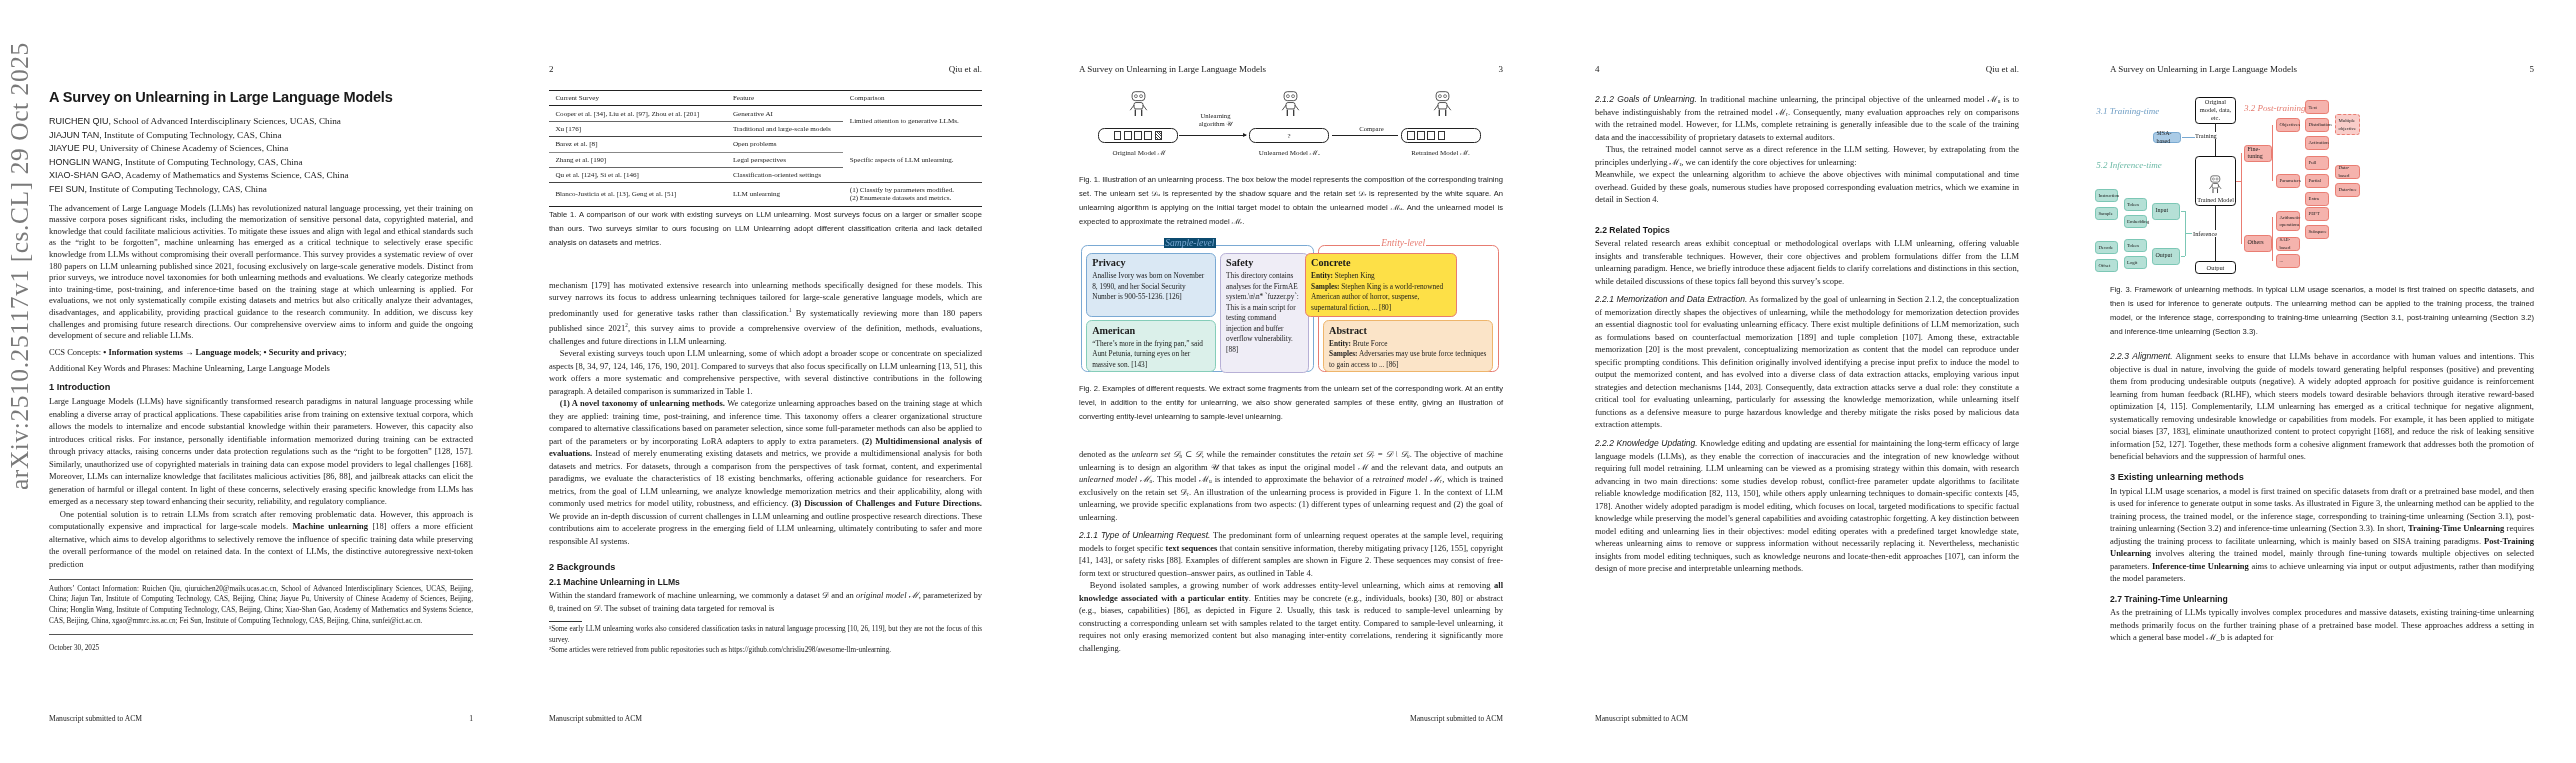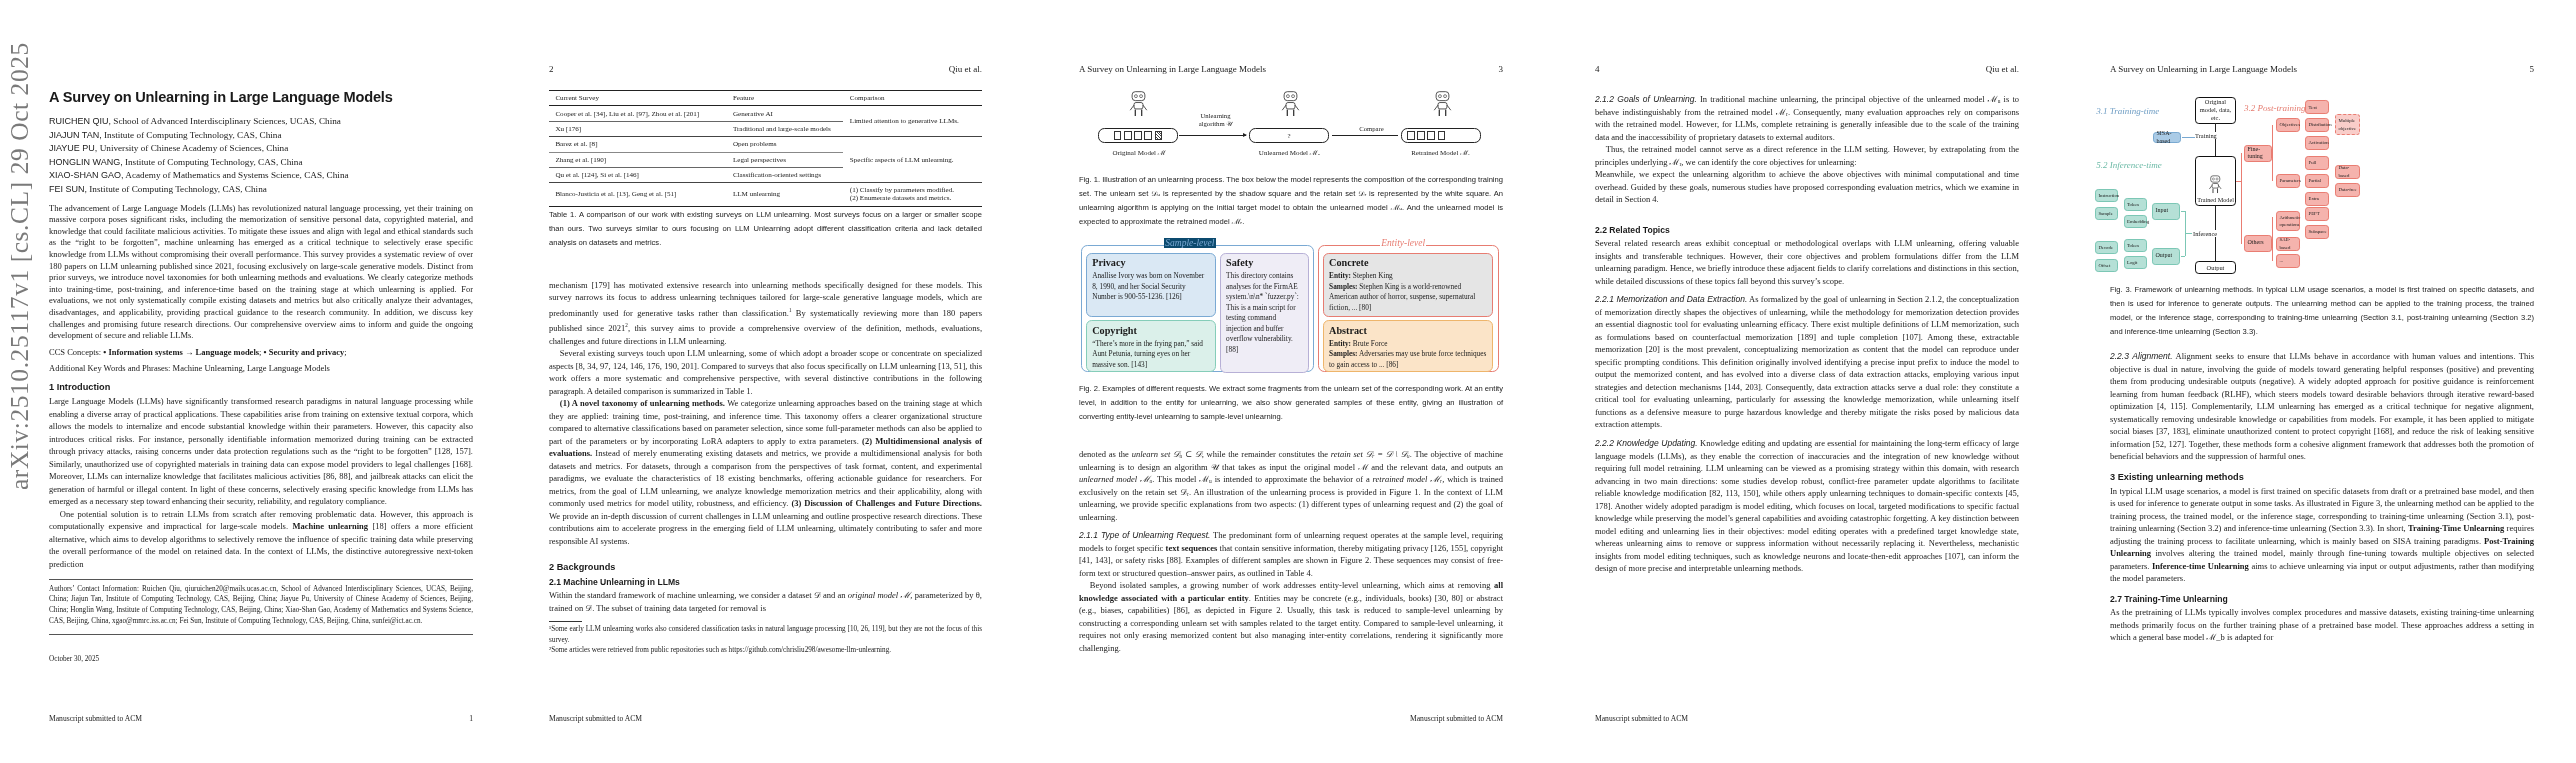--- a/index.html
+++ b/index.html
@@ -58,21 +58,21 @@
     </p>
     <p class="p" style="margin-top:3.8px">Additional Key Words and Phrases: Machine Unlearning, Large Language Models</p>
     <div class="sec" style="margin-top:7.6px">1   Introduction</div>
     <p class="p">Large Language Models (LLMs) have significantly transformed research paradigms in natural language processing while enabling a diverse array of practical applications. These capabilities arise from training on extensive textual corpora, which allows the models to internalize and encode substantial knowledge within their parameters. However, this capacity also introduces critical risks. For instance, personally identifiable information memorized during training can be extracted through privacy attacks, raising concerns under data protection regulations such as the “right to be forgotten” [128, 157]. Similarly, unauthorized use of copyrighted materials in training data can expose model providers to legal challenges [168]. Moreover, LLMs can internalize knowledge that facilitates malicious activities [86, 88], and jailbreak attacks can elicit the generation of harmful or illegal content. In light of these concerns, selectively erasing specific knowledge from LLMs has emerged as a necessary step toward enhancing their security, reliability, and regulatory compliance.</p>
     <p class="p ind">
       <span>One potential solution is to retrain LLMs from scratch after removing problematic data. However, this approach is computationally expensive and impractical for large-scale models. </span><b>Machine unlearning</b><span> [18] offers a more efficient alternative, which aims to develop algorithms to selectively remove the influence of specific training data while preserving the overall performance of the model on retained data. In the context of LLMs, the distinctive autoregressive next-token prediction</span>
     </p>
     <div class="rule" style="margin-top:9px"></div>
     <p class="small" style="margin-top:3.8px">Authors’ Contact Information: Ruichen Qiu, qiuruichen20@mails.ucas.ac.cn, School of Advanced Interdisciplinary Sciences, UCAS, Beijing, China; Jiajun Tan, Institute of Computing Technology, CAS, Beijing, China; Jiayue Pu, University of Chinese Academy of Sciences, Beijing, China; Honglin Wang, Institute of Computing Technology, CAS, Beijing, China; Xiao-Shan Gao, Academy of Mathematics and Systems Science, CAS, Beijing, China, xgao@mmrc.iss.ac.cn; Fei Sun, Institute of Computing Technology, CAS, Beijing, China, sunfei@ict.ac.cn.</p>
     <div class="rule" style="margin-top:7.6px"></div>
-    <p class="small" style="margin-top:19px">October 30, 2025</p>
+    <p class="small" style="margin-top:8px">October 30, 2025</p>
   </div>
   <div class="footer">
     <span>Manuscript submitted to ACM</span>
     <span>1</span>
   </div>
 </div>
 
 <div class="page" style="left:522px">
   <div class="running" style="left:27px;width:433px">
     <span>2</span>
@@ -123,21 +123,21 @@
     <p class="p" style="margin-top:29px">
       <span>mechanism [179] has motivated extensive research into unlearning methods specifically designed for these models. This survey narrows its focus to address unlearning techniques tailored for large-scale generative language models, which are predominantly used for generative tasks rather than classification.</span><sup style="font-size:5.1px">1</sup><span> By systematically reviewing more than 180 papers published since 2021</span><sup style="font-size:5.1px">2</sup><span>, this survey aims to provide a comprehensive overview of the definition, methods, evaluations, challenges and future directions in LLM unlearning.</span>
     </p>
     <p class="p ind">Several existing surveys touch upon LLM unlearning, some of which adopt a broader scope or concentrate on specialized aspects [8, 34, 97, 124, 146, 176, 190, 201]. Compared to surveys that also focus specifically on LLM unlearning [13, 51], this work offers a more systematic and comprehensive perspective, with several distinctive contributions in the following paragraph. A detailed comparison is summarized in Table 1.</p>
     <p class="p ind">
       <b>(1) A novel taxonomy of unlearning methods.</b><span> We categorize unlearning approaches based on the training stage at which they are applied: training time, post-training, and inference time. This taxonomy offers a clearer organizational structure compared to alternative classifications based on parameter selection, since some full-parameter methods can also be applied to part of the parameters or by incorporating LoRA adapters to apply to extra parameters. </span><b>(2) Multidimensional analysis of evaluations.</b><span> Instead of merely enumerating existing datasets and metrics, we provide a multidimensional analysis for both datasets and metrics. For datasets, through a comparison from the perspectives of task format, content, and experimental paradigms, we evaluate the characteristics of 18 existing benchmarks, offering actionable guidance for researchers. For metrics, from the goal of LLM unlearning, we analyze knowledge memorization metrics and their applicability, along with commonly used metrics for model utility, robustness, and efficiency. </span><b>(3) Discussion of Challenges and Future Directions.</b><span> We provide an in-depth discussion of current challenges in LLM unlearning and outline prospective research directions. These contributions aim to accelerate progress in the emerging field of LLM unlearning, ultimately contributing to safer and more responsible AI systems.</span>
     </p>
     <div class="sec" style="margin-top:15.3px">2   Backgrounds</div>
     <div class="subsec">2.1   Machine Unlearning in LLMs</div>
     <p class="p">
-      <span>Within the standard framework of machine unlearning, we consider a dataset 𝒟 and an </span><i>original model ℳ</i><span>, parameterized by θ, trained on 𝒟. The subset of training data targeted for removal is</span>
+      <span>Within the standard framework of machine unlearning, we commonly a dataset 𝒟 and an </span><i>original model ℳ</i><span>, parameterized by θ, trained on 𝒟. The subset of training data targeted for removal is</span>
     </p>
     <div style="width:33px;border-top:0.6px solid #333;margin-top:6.4px"></div>
     <p class="small" style="margin-top:2.5px">¹Some early LLM unlearning works also considered classification tasks in natural language processing [10, 26, 119], but they are not the focus of this survey.</p>
     <p class="small">²Some articles were retrieved from public repositories such as https://github.com/chrisliu298/awesome-llm-unlearning.</p>
   </div>
   <div class="footer" style="left:27px;width:433px">
     <span>Manuscript submitted to ACM</span>
   </div>
 </div>
 
@@ -215,28 +215,28 @@
     <div style="position:absolute;left:0;top:5.1px;width:233px;height:127px;border:1px solid #7aa9d3;border-radius:6.4px"></div>
     <div style="position:absolute;left:83px;top:-1.9px;background:#0c4a6e;padding:0 1.3px;color:#7aa9d3;font-style:italic;font-size:9.5px">Sample-level</div>
     <div style="position:absolute;left:237px;top:5.1px;width:181px;height:127px;border:1px solid #e77c71;border-radius:6.4px"></div>
     <div style="position:absolute;left:299px;top:-1.9px;background:#fff;padding:0 1.3px;color:#e77c71;font-style:italic;font-size:9.5px">Entity-level</div>
 
     <div class="card" style="left:5.1px;top:12.7px;width:130px;height:64px;background:#dae8f4;border:1px solid #7aa9d3">
       <div class="ct">Privacy</div>
       <div>Anallise Ivory was born on November 8, 1990, and her Social Security Number is 900-55-1236. [126]</div>
     </div>
     <div class="card" style="left:5.1px;top:80px;width:130px;height:52px;background:#dbf0ea;border:1px solid #85cdb9">
-      <div class="ct">Copyright</div>
+      <div class="ct">American</div>
       <div>“There’s more in the frying pan,” said Aunt Petunia, turning eyes on her massive son. [143]</div>
     </div>
     <div class="card" style="left:139px;top:12.7px;width:89px;height:120px;background:#efedf6;border:1px solid #b7b0d6">
       <div class="ct">Safety</div>
       <div style="word-break:break-word">This directory contains analyses for the FirmAE system.\n\n* `fuzzer.py`: This is a main script for testing command injection and buffer overflow vulnerability. [88]</div>
     </div>
-    <div class="card" style="left:242px;top:12.7px;width:170px;height:64px;background:#e5e5e5;border:1px solid #e77c71">
+    <div class="card" style="left:224px;top:12.7px;width:152px;height:64px;background:#fde047;border:1px solid #e77c71">
       <div class="ct">Concrete</div>
       <div><b>Entity:</b><span> Stephen King</span></div>
       <div><b>Samples:</b><span> Stephen King is a world-renowned American author of horror, suspense, supernatural fiction, ... [80]</span></div>
     </div>
     <div class="card" style="left:242px;top:80px;width:170px;height:52px;background:#fbe4c8;border:1px solid #eeb56b">
       <div class="ct">Abstract</div>
       <div><b>Entity:</b><span> Brute Force</span></div>
       <div><b>Samples:</b><span> Adversaries may use brute force techniques to gain access to ... [86]</span></div>
     </div>
   </div>

